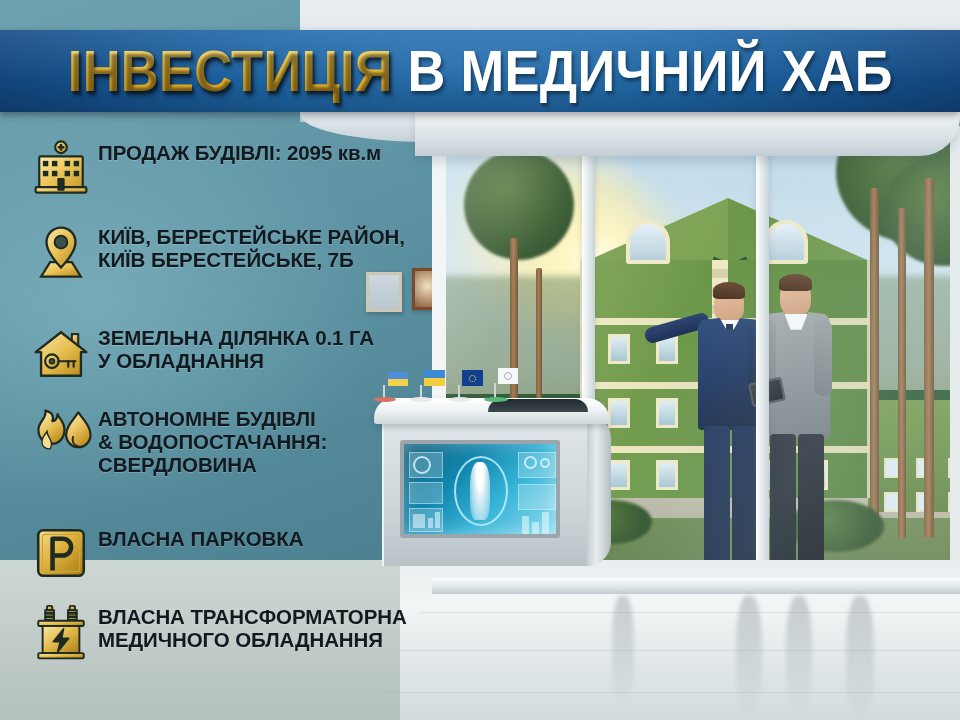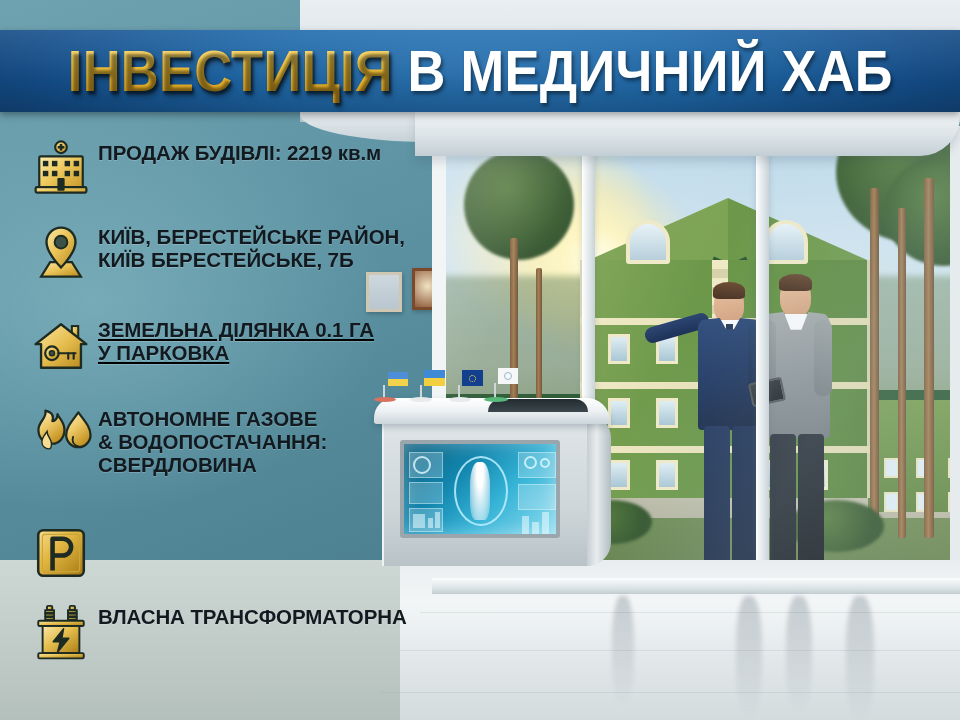--- a/index.html
+++ b/index.html
@@ -469,21 +469,21 @@
               <rect x="46" y="23" width="6" height="6"></rect>
             <rect x="12" y="34" width="6" height="6"></rect>
               <rect x="22" y="34" width="6" height="6"></rect>
             <rect x="36" y="34" width="6" height="6"></rect>
               <rect x="46" y="34" width="6" height="6"></rect>
             <rect x="28" y="42" width="8" height="14" rx="1"></rect>
           </g>
         </svg>
       </div>
       <div class="f-text">
-        <div>ПРОДАЖ БУДІВЛІ: 2219 кв.м</div>
+        <div>ПРОДАЖ БУДІВЛІ: 2095 кв.м</div>
       </div>
     </div>
 
     <div class="feature" style="top:92px;">
       <div class="f-icon">
         <svg width="58" height="58" viewBox="0 0 64 64" aria-hidden="true">
           <defs>
             <linearGradient id="g2" x1="0" y1="0" x2="1" y2="1">
               <stop offset="0" stop-color="#fbe8a6"></stop>
                 <stop offset="48%" stop-color="#e9c255"></stop>
@@ -494,21 +494,21 @@
           <path d="M32 4c-9 0-16 7-16 16 0 12 16 28 16 28s16-16 16-28c0-9-7-16-16-16z" fill="url(#g2)" stroke="#1d2b22" stroke-width="2.6"></path>
           <circle cx="32" cy="20" r="7" fill="#3c5148" stroke="#1d2b22" stroke-width="2.2"></circle>
         </svg>
       </div>
       <div class="f-text">
         <div>КИЇВ, БЕРЕСТЕЙСЬКЕ РАЙОН,</div>
         <div>КИЇВ БЕРЕСТЕЙСЬКЕ, 7Б</div>
       </div>
     </div>
 
-    <div class="feature" style="top:185px;text-decoration:underline;">
+    <div class="feature" style="top:193px;">
       <div class="f-icon">
         <svg width="58" height="58" viewBox="0 0 64 64" aria-hidden="true">
           <defs>
             <linearGradient id="g3" x1="0" y1="0" x2="1" y2="1">
               <stop offset="0" stop-color="#fbe6a2"></stop>
                 <stop offset="50%" stop-color="#e6be4f"></stop>
               <stop offset="100%" stop-color="#b5861b"></stop>
             </linearGradient>
           </defs>
           <rect x="44" y="10" width="7" height="14" fill="url(#g3)" stroke="#1d2b22" stroke-width="2.2"></rect>
@@ -517,61 +517,64 @@
             <circle cx="22" cy="40" r="7.5" fill="url(#g3)"></circle>
             <circle cx="22" cy="40" r="2.8" fill="#3c5148" stroke-width="1.6"></circle>
             <path d="M29 40 H48" stroke-linecap="round"></path>
             <path d="M40 40 V46" stroke-linecap="round"></path>
             <path d="M46 40 V46" stroke-linecap="round"></path>
           </g>
         </svg>
       </div>
       <div class="f-text">
         <div>ЗЕМЕЛЬНА ДІЛЯНКА 0.1 ГА</div>
-        <div>У ПАРКОВКА</div>
+        <div>У ОБЛАДНАННЯ</div>
       </div>
     </div>
 
     <div class="feature" style="top:274px;">
       <div class="f-icon" style="align-items:center;">
         <svg width="66" height="58" viewBox="0 0 76 64" aria-hidden="true">
           <defs>
             <linearGradient id="g4" x1="0" y1="0" x2="0.6" y2="1">
               <stop offset="0" stop-color="#fdeec0"></stop>
                 <stop offset="50%" stop-color="#ecc765"></stop>
               <stop offset="100%" stop-color="#c2901f"></stop>
             </linearGradient>
           </defs>
           <path d="M20 4c2 9-8 12-8 22 0 11 8 16 16 16s14-7 14-16c0-9-6-13-8-18 0 6-4 8-6 8 2-6 0-10-8-12z" fill="url(#g4)" stroke="#1d2b22" stroke-width="2.6" stroke-linejoin="round"></path>
           <path d="M27 42c0-6-5-8-5-14-3 4-6 7-6 12 0 5 4 8 8 8 2 0 3-2 3-6z" fill="#f7dc92" stroke="#1d2b22" stroke-width="1.6"></path>
           <path d="M58 6c-8 11-14 17-14 26a14 14 0 0 0 28 0c0-9-6-15-14-26z" fill="url(#g4)" stroke="#1d2b22" stroke-width="2.6" stroke-linejoin="round"></path>
           <path d="M52 34c-2 6 1 10 6 11" fill="none" stroke="#1d2b22" stroke-width="2" stroke-linecap="round"></path>
         </svg>
       </div>
       <div class="f-text">
-        <div>АВТОНОМНЕ ГАЗОВЕ</div>
+        <div>АВТОНОМНЕ БУДІВЛІ</div>
         <div>&amp; ВОДОПОСТАЧАННЯ:</div>
         <div>СВЕРДЛОВИНА</div>
       </div>
     </div>
 
     <div class="feature" style="top:394px;">
       <div class="f-icon">
         <svg width="54" height="54" viewBox="0 0 64 64" aria-hidden="true">
           <defs>
             <linearGradient id="g5" x1="0" y1="0" x2="1" y2="1">
               <stop offset="0" stop-color="#f7dd8f"></stop>
                 <stop offset="40%" stop-color="#e2b742"></stop>
               <stop offset="100%" stop-color="#a87a14"></stop>
             </linearGradient>
           </defs>
           <rect x="5" y="5" width="54" height="54" rx="6" fill="url(#g5)" stroke="#1d2b22" stroke-width="3"></rect>
           <rect x="10" y="10" width="44" height="44" rx="3" fill="none" stroke="#cba53a" stroke-width="1.4"></rect>
           <path d="M22 50 V15 h12 a10 10 0 0 1 0 20 h-12" fill="none" stroke="#1d2b22" stroke-width="5.4" stroke-linejoin="round" stroke-linecap="square"></path>
         </svg>
+      </div>
+      <div class="f-text">
+        <div>ВЛАСНА ПАРКОВКА</div>
       </div>
     </div>
 
     <div class="feature" style="top:472px;">
       <div class="f-icon">
         <svg width="56" height="58" viewBox="0 0 64 66" aria-hidden="true">
           <defs>
             <linearGradient id="g6" x1="0" y1="0" x2="1" y2="1">
               <stop offset="0" stop-color="#fae7a8"></stop>
                 <stop offset="45%" stop-color="#e4bd4d"></stop>
@@ -589,17 +592,18 @@
             <rect x="40" y="15" width="10" height="3"></rect>
             <rect x="6" y="19" width="52" height="6" rx="1.5"></rect>
             <rect x="11" y="25" width="42" height="31"></rect>
             <rect x="6" y="56" width="52" height="6" rx="1.5"></rect>
           </g>
           <path d="M35 28 L23 43 h8 l-3 12 13-16 h-8 z" fill="#1d2b22" stroke="#1d2b22" stroke-width="1.6" stroke-linejoin="round"></path>
         </svg>
       </div>
       <div class="f-text">
         <div>ВЛАСНА ТРАНСФОРМАТОРНА</div>
+        <div>МЕДИЧНОГО ОБЛАДНАННЯ</div>
       </div>
     </div>
 
   </div>
 </div>
 
 </body></html>

